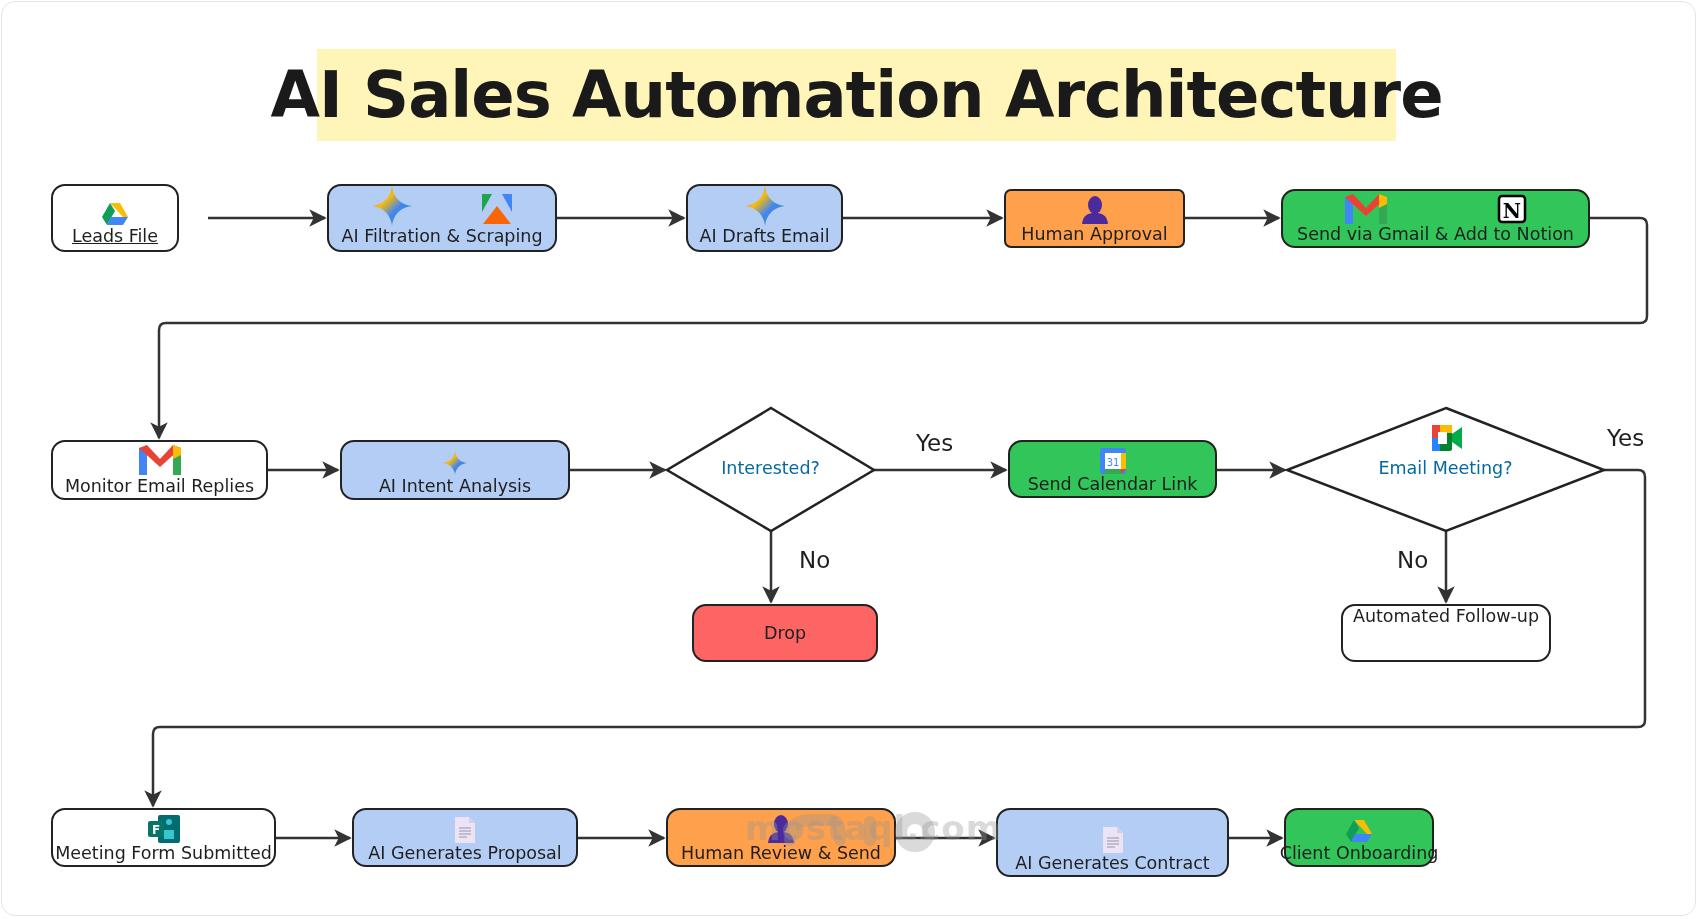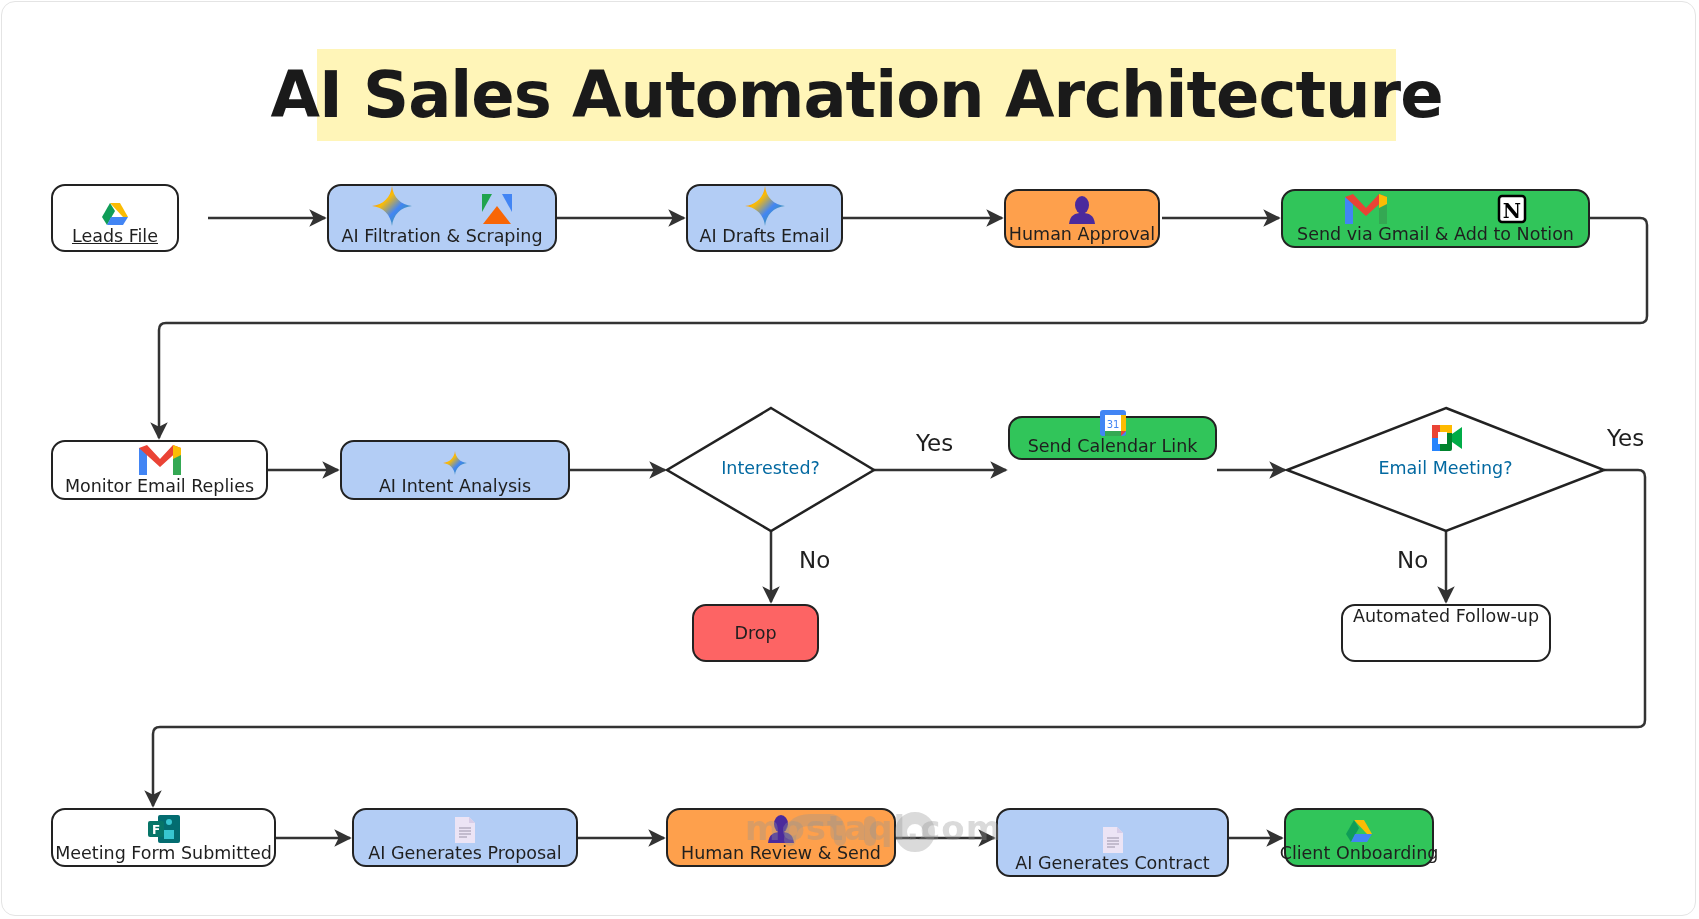--- a/index.html
+++ b/index.html
@@ -97,21 +97,21 @@
 
 <div class="node blue" style="left:686px;top:184px;width:157px;height:68px;">
   <div class="icons">
     <svg width="40" height="40" viewBox="0 0 40 40">
         <path d="M20,0 C21,11 29,19 40,20 C29,21 21,29 20,40 C19,29 11,21 0,20 C11,19 19,11 20,0z" fill="url(#gm1)"></path>
       </svg>
   </div>
   <span class="lbl">AI Drafts Email</span>
 </div>
 
-<div class="node orange" style="left:1004px;top:189px;width:156px;height:59px;padding-bottom:2px;">
+<div class="node orange" style="left:1004px;top:189px;width:181px;height:59px;padding-bottom:2px;border-radius:7px;">
   <div class="icons" style="height:30px;">
     <svg width="26" height="28" viewBox="0 0 26 28">
         <ellipse cx="13" cy="9" rx="7" ry="9" fill="#4b2a9c"></ellipse>
         <path d="M0,28 C1,19 6,17 13,17 C20,17 25,19 26,28z" fill="#4b2a9c"></path>
       </svg>
   </div>
   <span class="lbl">Human Approval</span>
 </div>
 
 <div class="node green" style="left:1281px;top:189px;width:309px;height:59px;padding-bottom:2px;">
@@ -149,21 +149,21 @@
       </svg>
   </div>
   <span class="lbl">AI Intent Analysis</span>
 </div>
 
 <div class="diamond-label" style="left:667px;top:458px;width:207px;">Interested?</div>
 
 <div class="edge-label" style="left:916px;top:430px;">Yes</div>
 <div class="edge-label" style="left:799px;top:547px;">No</div>
 
-<div class="node green" style="left:1008px;top:416px;width:209px;height:44px;padding-bottom:2px;">
+<div class="node green" style="left:1008px;top:440px;width:209px;height:58px;padding-bottom:2px;">
   <div class="icons" style="height:30px;">
     <svg width="26" height="26" viewBox="0 0 26 26">
         <rect x="0" y="0" width="26" height="26" rx="3" fill="#4285f4"></rect>
         <rect x="5" y="5" width="16" height="16" fill="#fff"></rect>
         <rect x="21" y="5" width="5" height="16" fill="#fbbc04"></rect>
         <rect x="5" y="21" width="16" height="5" fill="#34a853"></rect>
         <polygon points="21,21 26,21 21,26" fill="#ea4335"></polygon>
         <text x="13" y="18" font-size="10" text-anchor="middle" fill="#4285f4" font-family="DejaVu Sans,sans-serif">31</text>
       </svg>
   </div>
@@ -176,21 +176,21 @@
     <rect x="8" y="0" width="12" height="8" fill="#ffba00"></rect>
     <rect x="0" y="13" width="8" height="13" fill="#2684fc"></rect>
     <rect x="6" y="7" width="9" height="12" fill="#fff"></rect>
     <polygon points="20,9 30,2 30,24 20,17" fill="#00ac47"></polygon>
   </svg>
 <div class="diamond-label" style="left:1287px;top:458px;width:317px;">Email Meeting?</div>
 
 <div class="edge-label" style="left:1607px;top:425px;">Yes</div>
 <div class="edge-label" style="left:1397px;top:547px;">No</div>
 
-<div class="node red" style="left:692px;top:604px;width:127px;height:58px;justify-content:center;padding-bottom:0;">
+<div class="node red" style="left:692px;top:604px;width:186px;height:58px;justify-content:center;padding-bottom:0;">
   <span class="lbl">Drop</span>
 </div>
 
 <div class="node white" style="left:1341px;top:604px;width:210px;height:58px;justify-content:flex-start;padding-bottom:12px;">
   <span class="lbl">Automated Follow-up</span>
 </div>
 
 <div class="node white" style="left:51px;top:808px;width:225px;height:59px;padding-bottom:2px;">
   <div class="icons" style="height:30px;">
     <svg width="32" height="28" viewBox="0 0 32 28">

